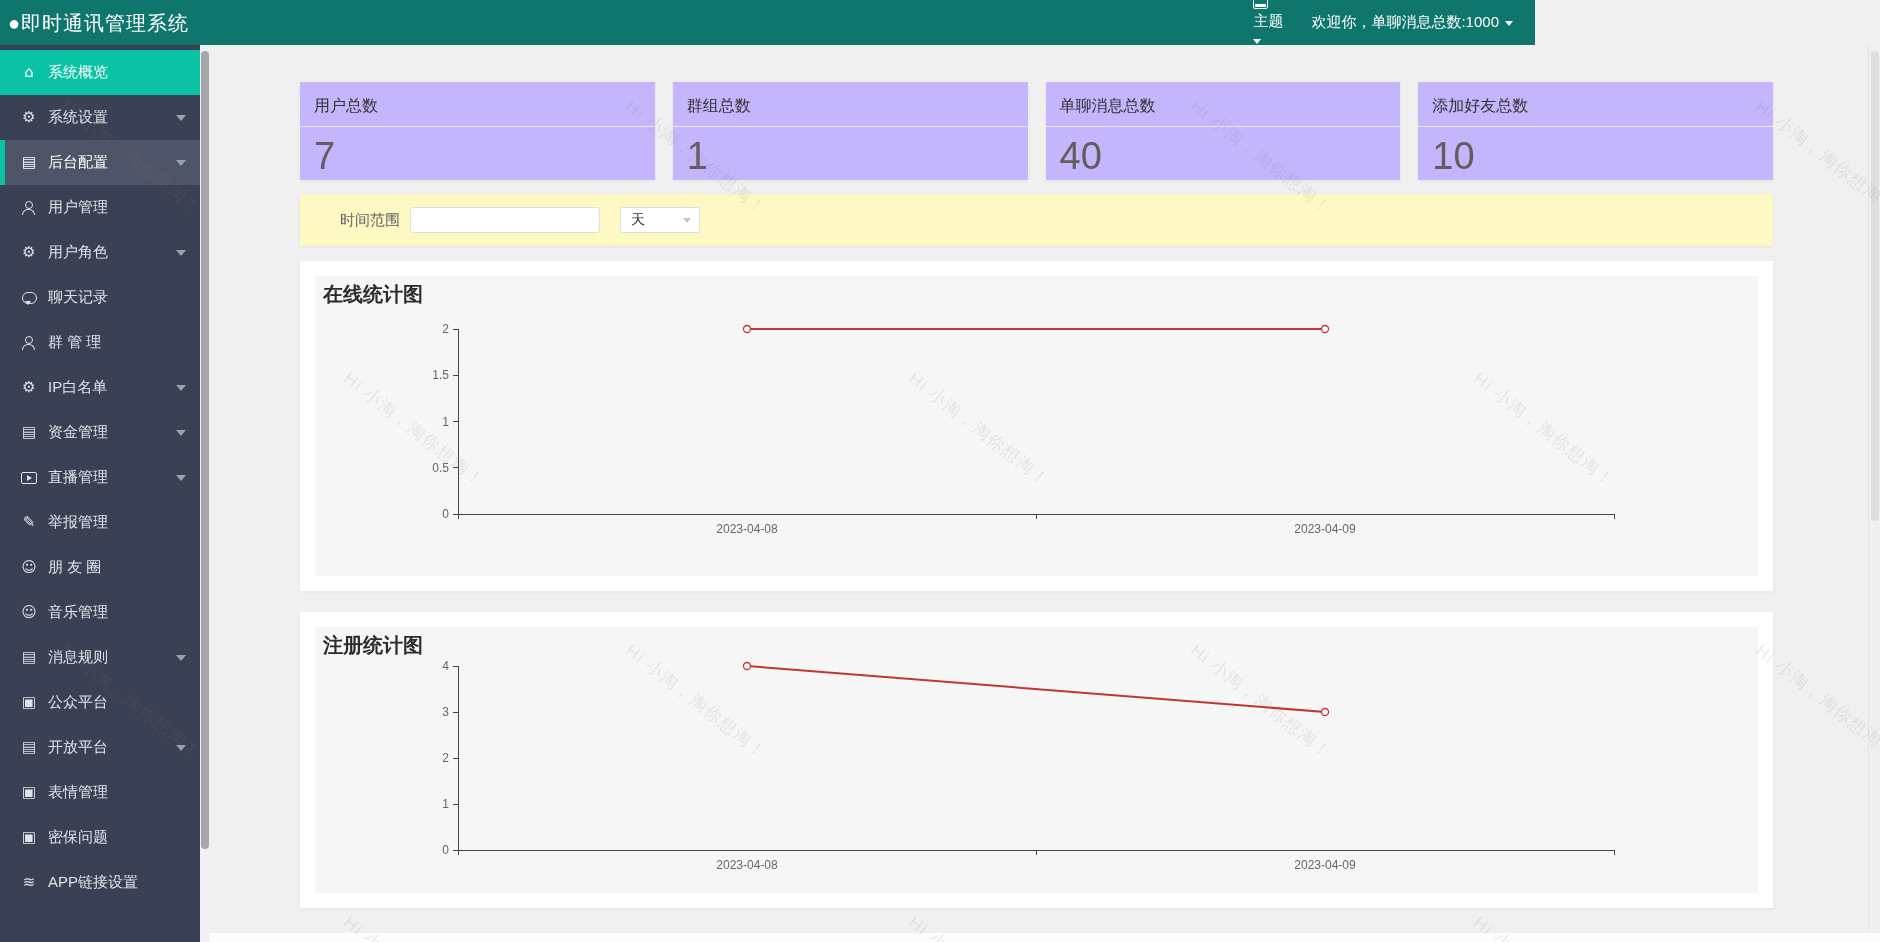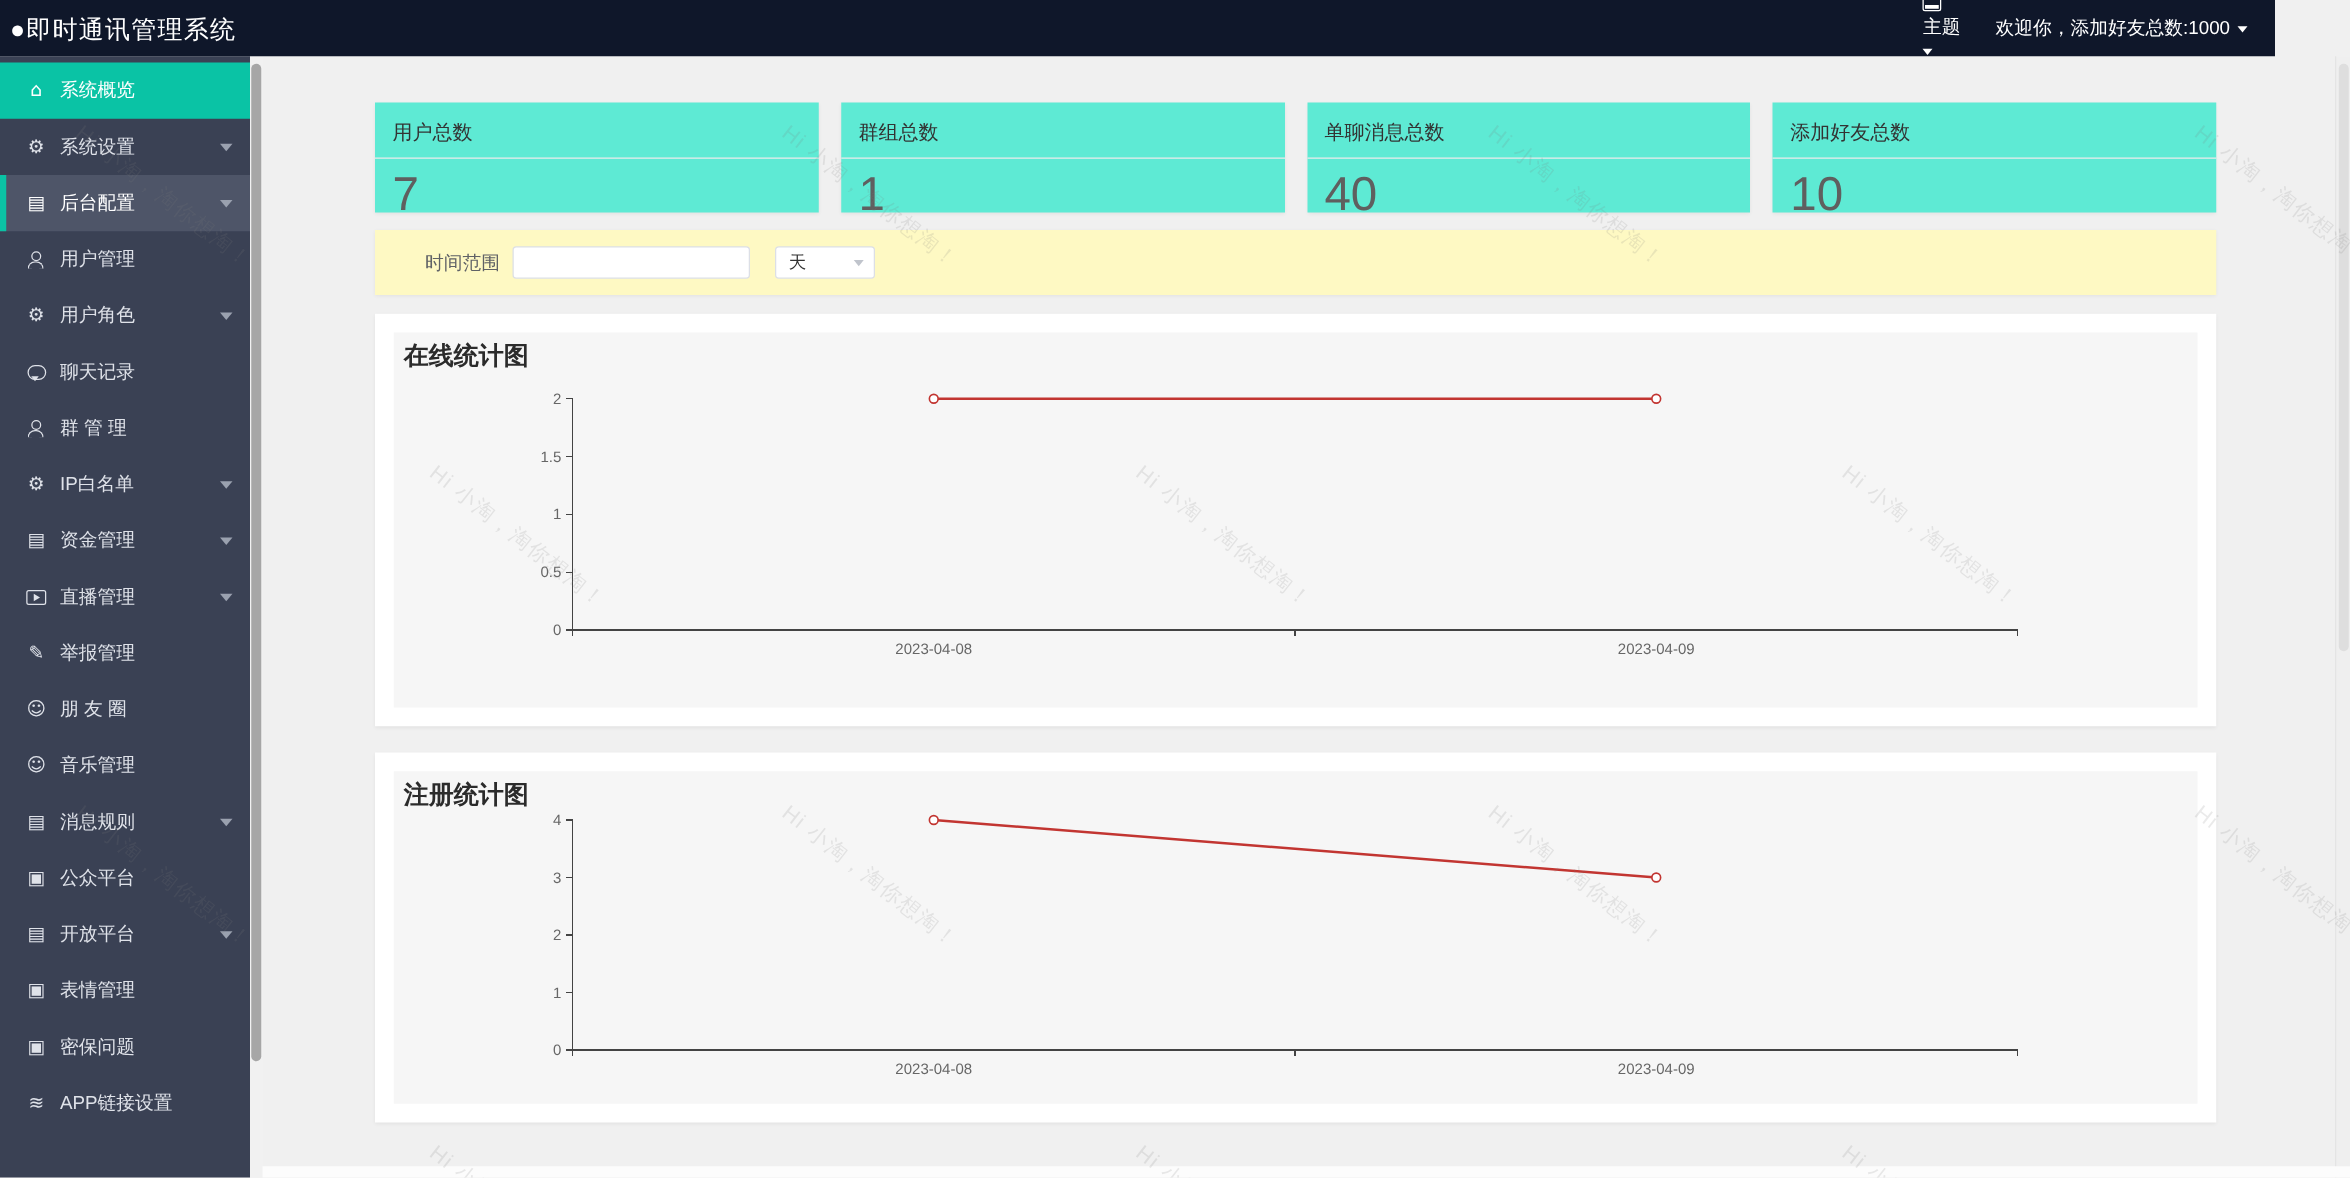--- a/index.html
+++ b/index.html
@@ -1,21 +1,21 @@
 <!DOCTYPE html>
 <html><head>
 <meta charset="utf-8">
 <style>
   * { margin:0; padding:0; box-sizing:border-box; }
   html,body { width:1880px; height:942px; overflow:hidden;
     font-family:"Liberation Sans","DejaVu Sans",sans-serif; background:#f0f0f0; }
 
   
-  .header { position:absolute; left:0; top:0; width:1820px; height:45px;
-    background:#0f172a; color:#fff; z-index:20; }
+  .header { position:absolute; left:0; top:0; width:1535px; height:45px;
+    background:#0f766e; color:#fff; z-index:20; }
   .header-title { position:absolute; left:8px; top:10px; font-size:20px; letter-spacing:1px; }
   .header-right { position:absolute; right:22px; top:0; height:45px; display:flex;
     align-items:center; gap:10px; font-size:15px; }
   .theme-box { display:flex; align-items:flex-start; gap:3px; cursor:pointer; margin-right:18px;flex-direction:column; }
   .i-theme { width:15px; height:12px; border:1.5px solid #fff; border-radius:2px; position:relative; display:inline-block; }
   .i-theme::after { content:""; position:absolute; left:1px; right:1px; bottom:1px; height:3px; background:#fff; }
   .caret-w { width:0; height:0; border:4.5px solid transparent; border-top:5.5px solid #fff; margin-top:5px; display:inline-block; }
   .welcome-box { display:flex; align-items:center; gap:6px; cursor:pointer; }
 
   
@@ -54,21 +54,21 @@
     background:#efefef; border-left:1px solid #e4e4e4; z-index:12; }
   .main-scroll-thumb { position:absolute; left:1.5px; top:6px; width:8px; height:470px;
     background:#dedede; border-radius:4px; }
   .bottom-strip { position:absolute; left:210px; bottom:0; width:1670px; height:9px; background:#fcfcfc; z-index:12; }
 
   
   .content { position:absolute; left:210px; top:45px; width:1658px; height:897px; }
   .inner { margin:37px 0 0 90px; width:1473px; }
 
   .stat-row { display:flex; gap:18px; }
-  .stat-card { flex:1; height:88px; background:#5eead4; box-shadow:0 1px 3px rgba(0,0,0,0.06); }
+  .stat-card { flex:1; height:98px; background:#c4b5fd; box-shadow:0 1px 3px rgba(0,0,0,0.06); }
   .stat-label { padding:14px 0 0 14px; height:45px; font-size:16px; color:#333;
     border-bottom:1px solid #ebebeb; }
   .stat-value { padding:8px 0 0 14px; font-size:38px; color:#5f5f5f; }
 
   .filter-bar { margin-top:14px; height:52px; background:#fef9c3; box-shadow:0 1px 3px rgba(0,0,0,0.06);
     display:flex; align-items:center; }
   .filter-label { width:100px; text-align:right; font-size:15px; color:#606266; }
   .filter-input { margin-left:10px; width:190px; height:26px; border:1px solid #dcdfe6;
     border-radius:3px; background:#fff; font-size:14px; padding:0 8px; color:#333; outline:none; }
   .filter-select { margin-left:20px; width:80px; height:26px; border:1px solid #dcdfe6;
@@ -93,21 +93,21 @@
 
 <div class="header">
   <div class="header-title">●即时通讯管理系统</div>
   <div class="header-right">
     <div class="theme-box">
       <span class="i-theme"></span>
       <span>主题</span>
       <span class="caret-w"></span>
     </div>
     <div class="welcome-box">
-      <span>欢迎你，添加好友总数:1000</span>
+      <span>欢迎你，单聊消息总数:1000</span>
       <span class="caret-w"></span>
     </div>
   </div>
 </div>
 
 <nav class="sidebar" id="sidebar">
   <div style="height:5px"></div>
 <div class="side-item active">
       <span class="side-icon">
         <span class="gi">⌂</span>

